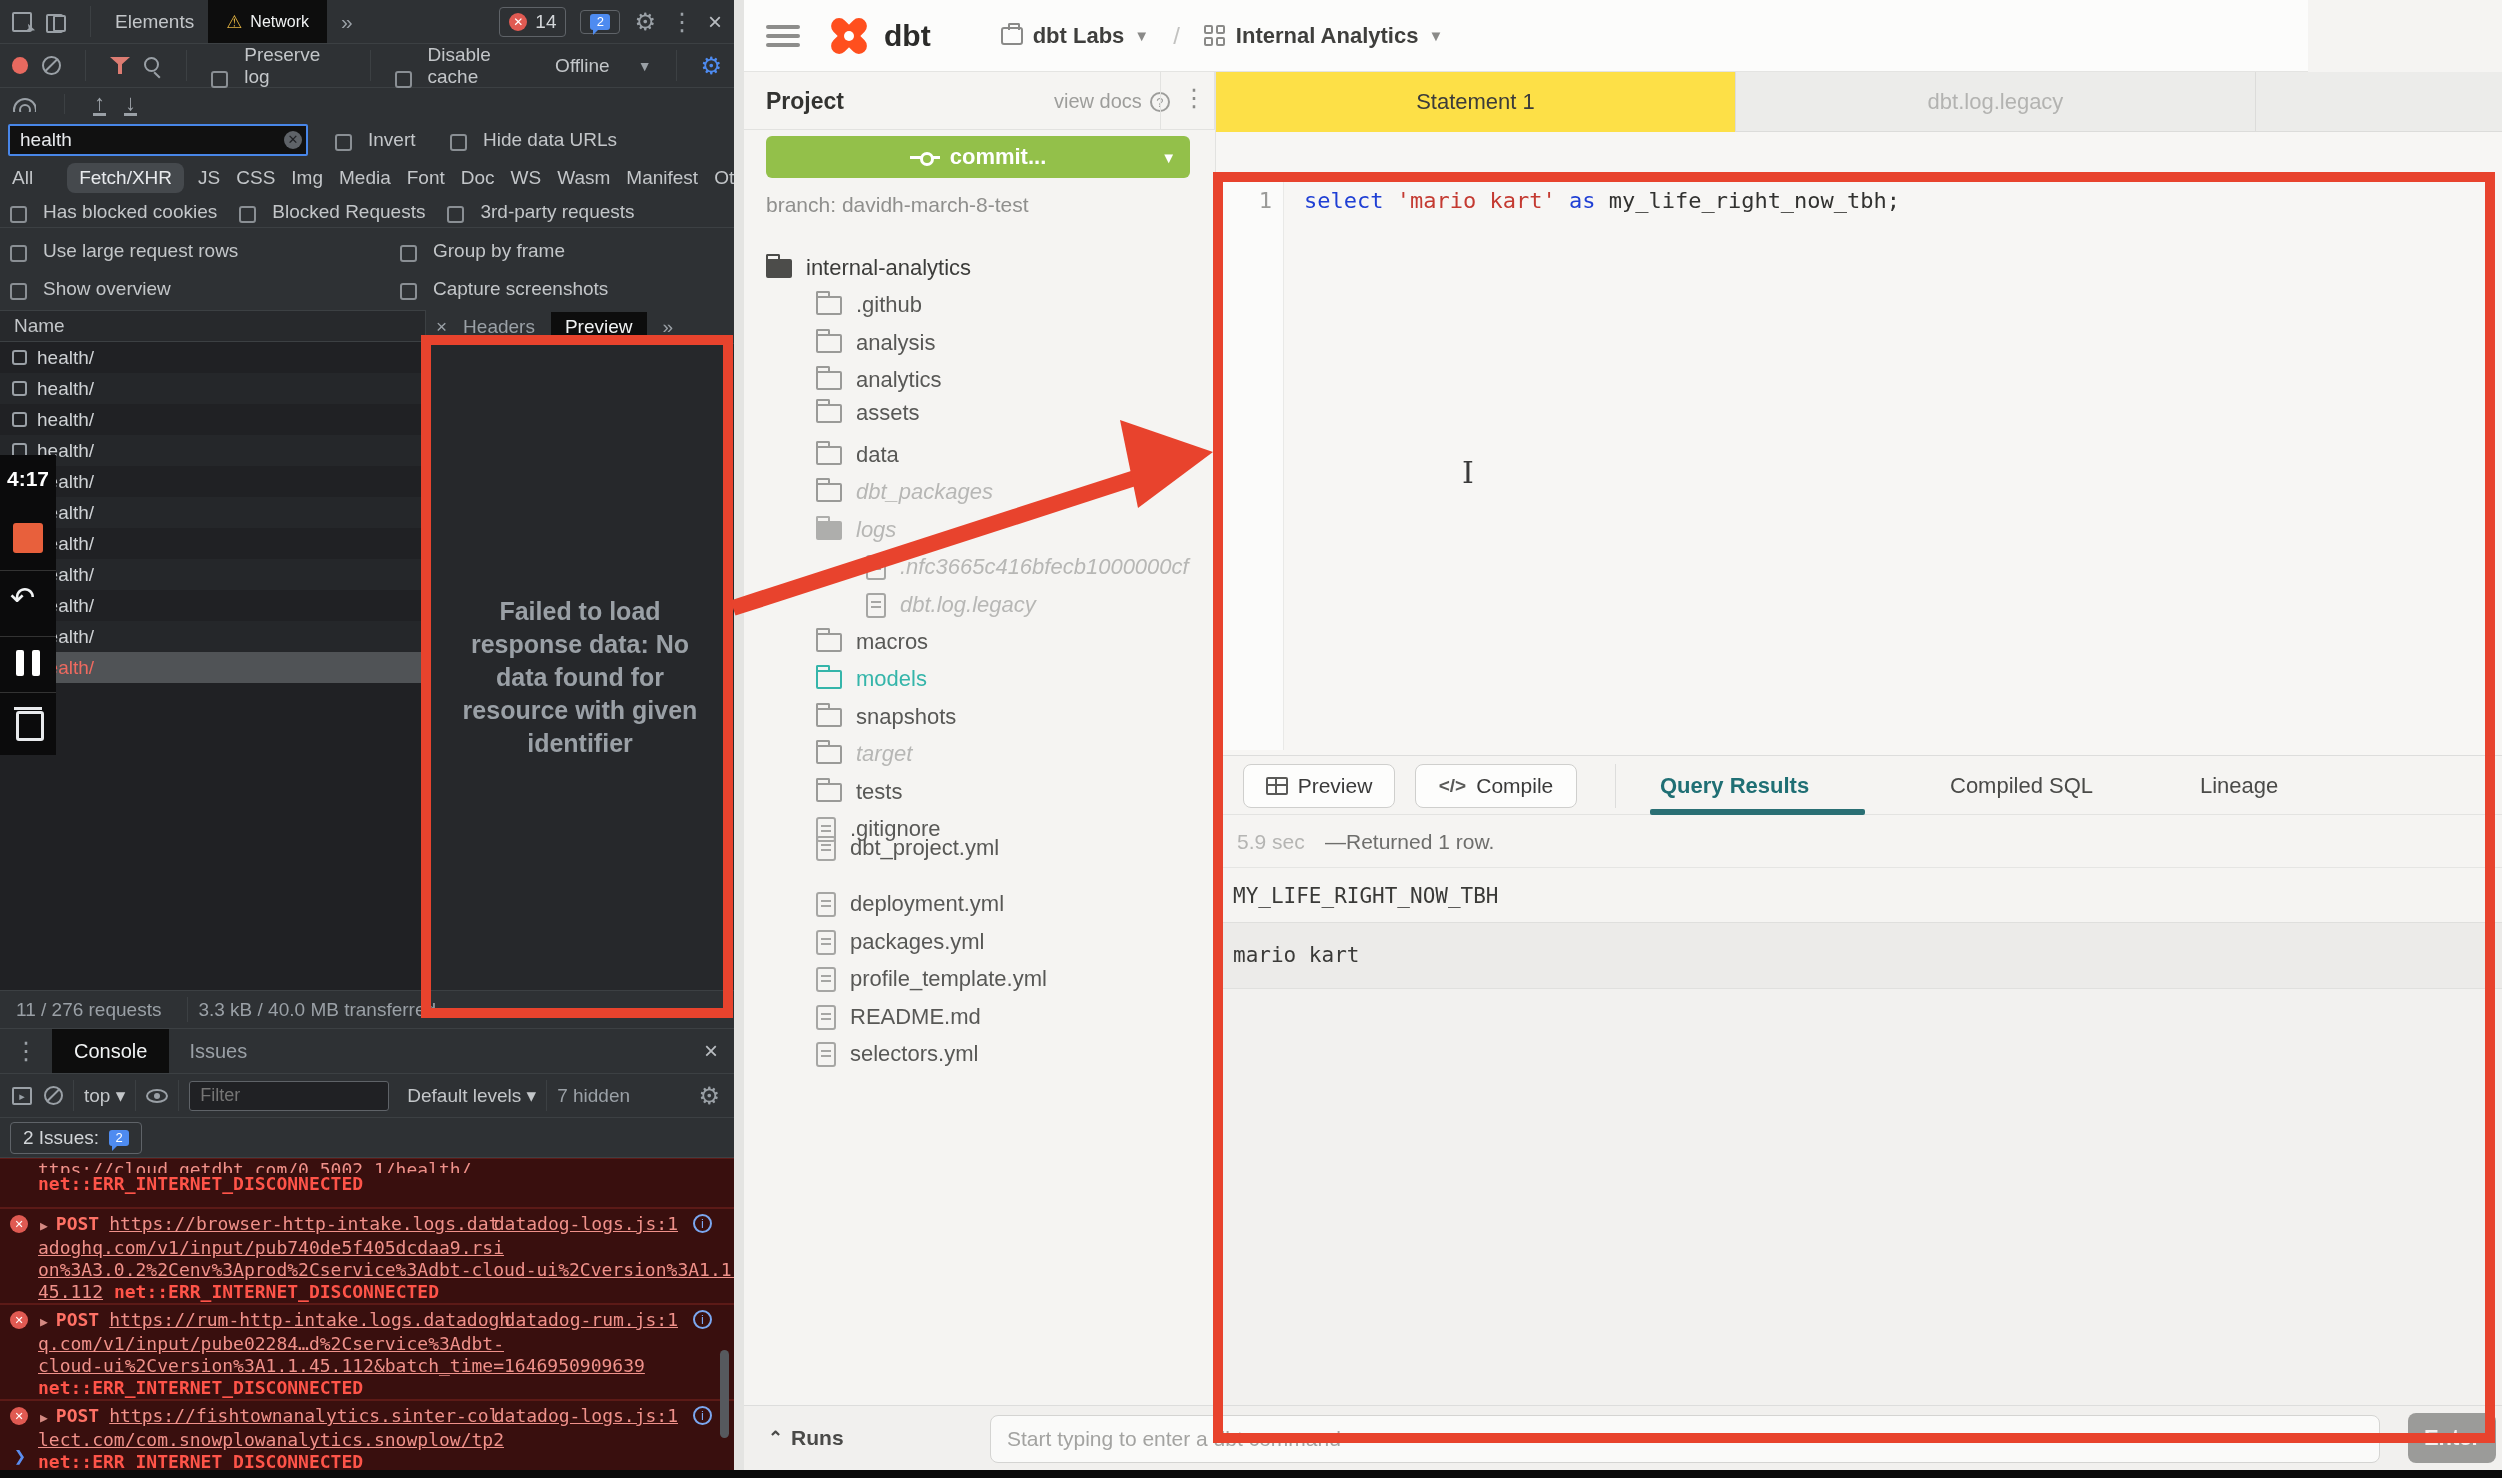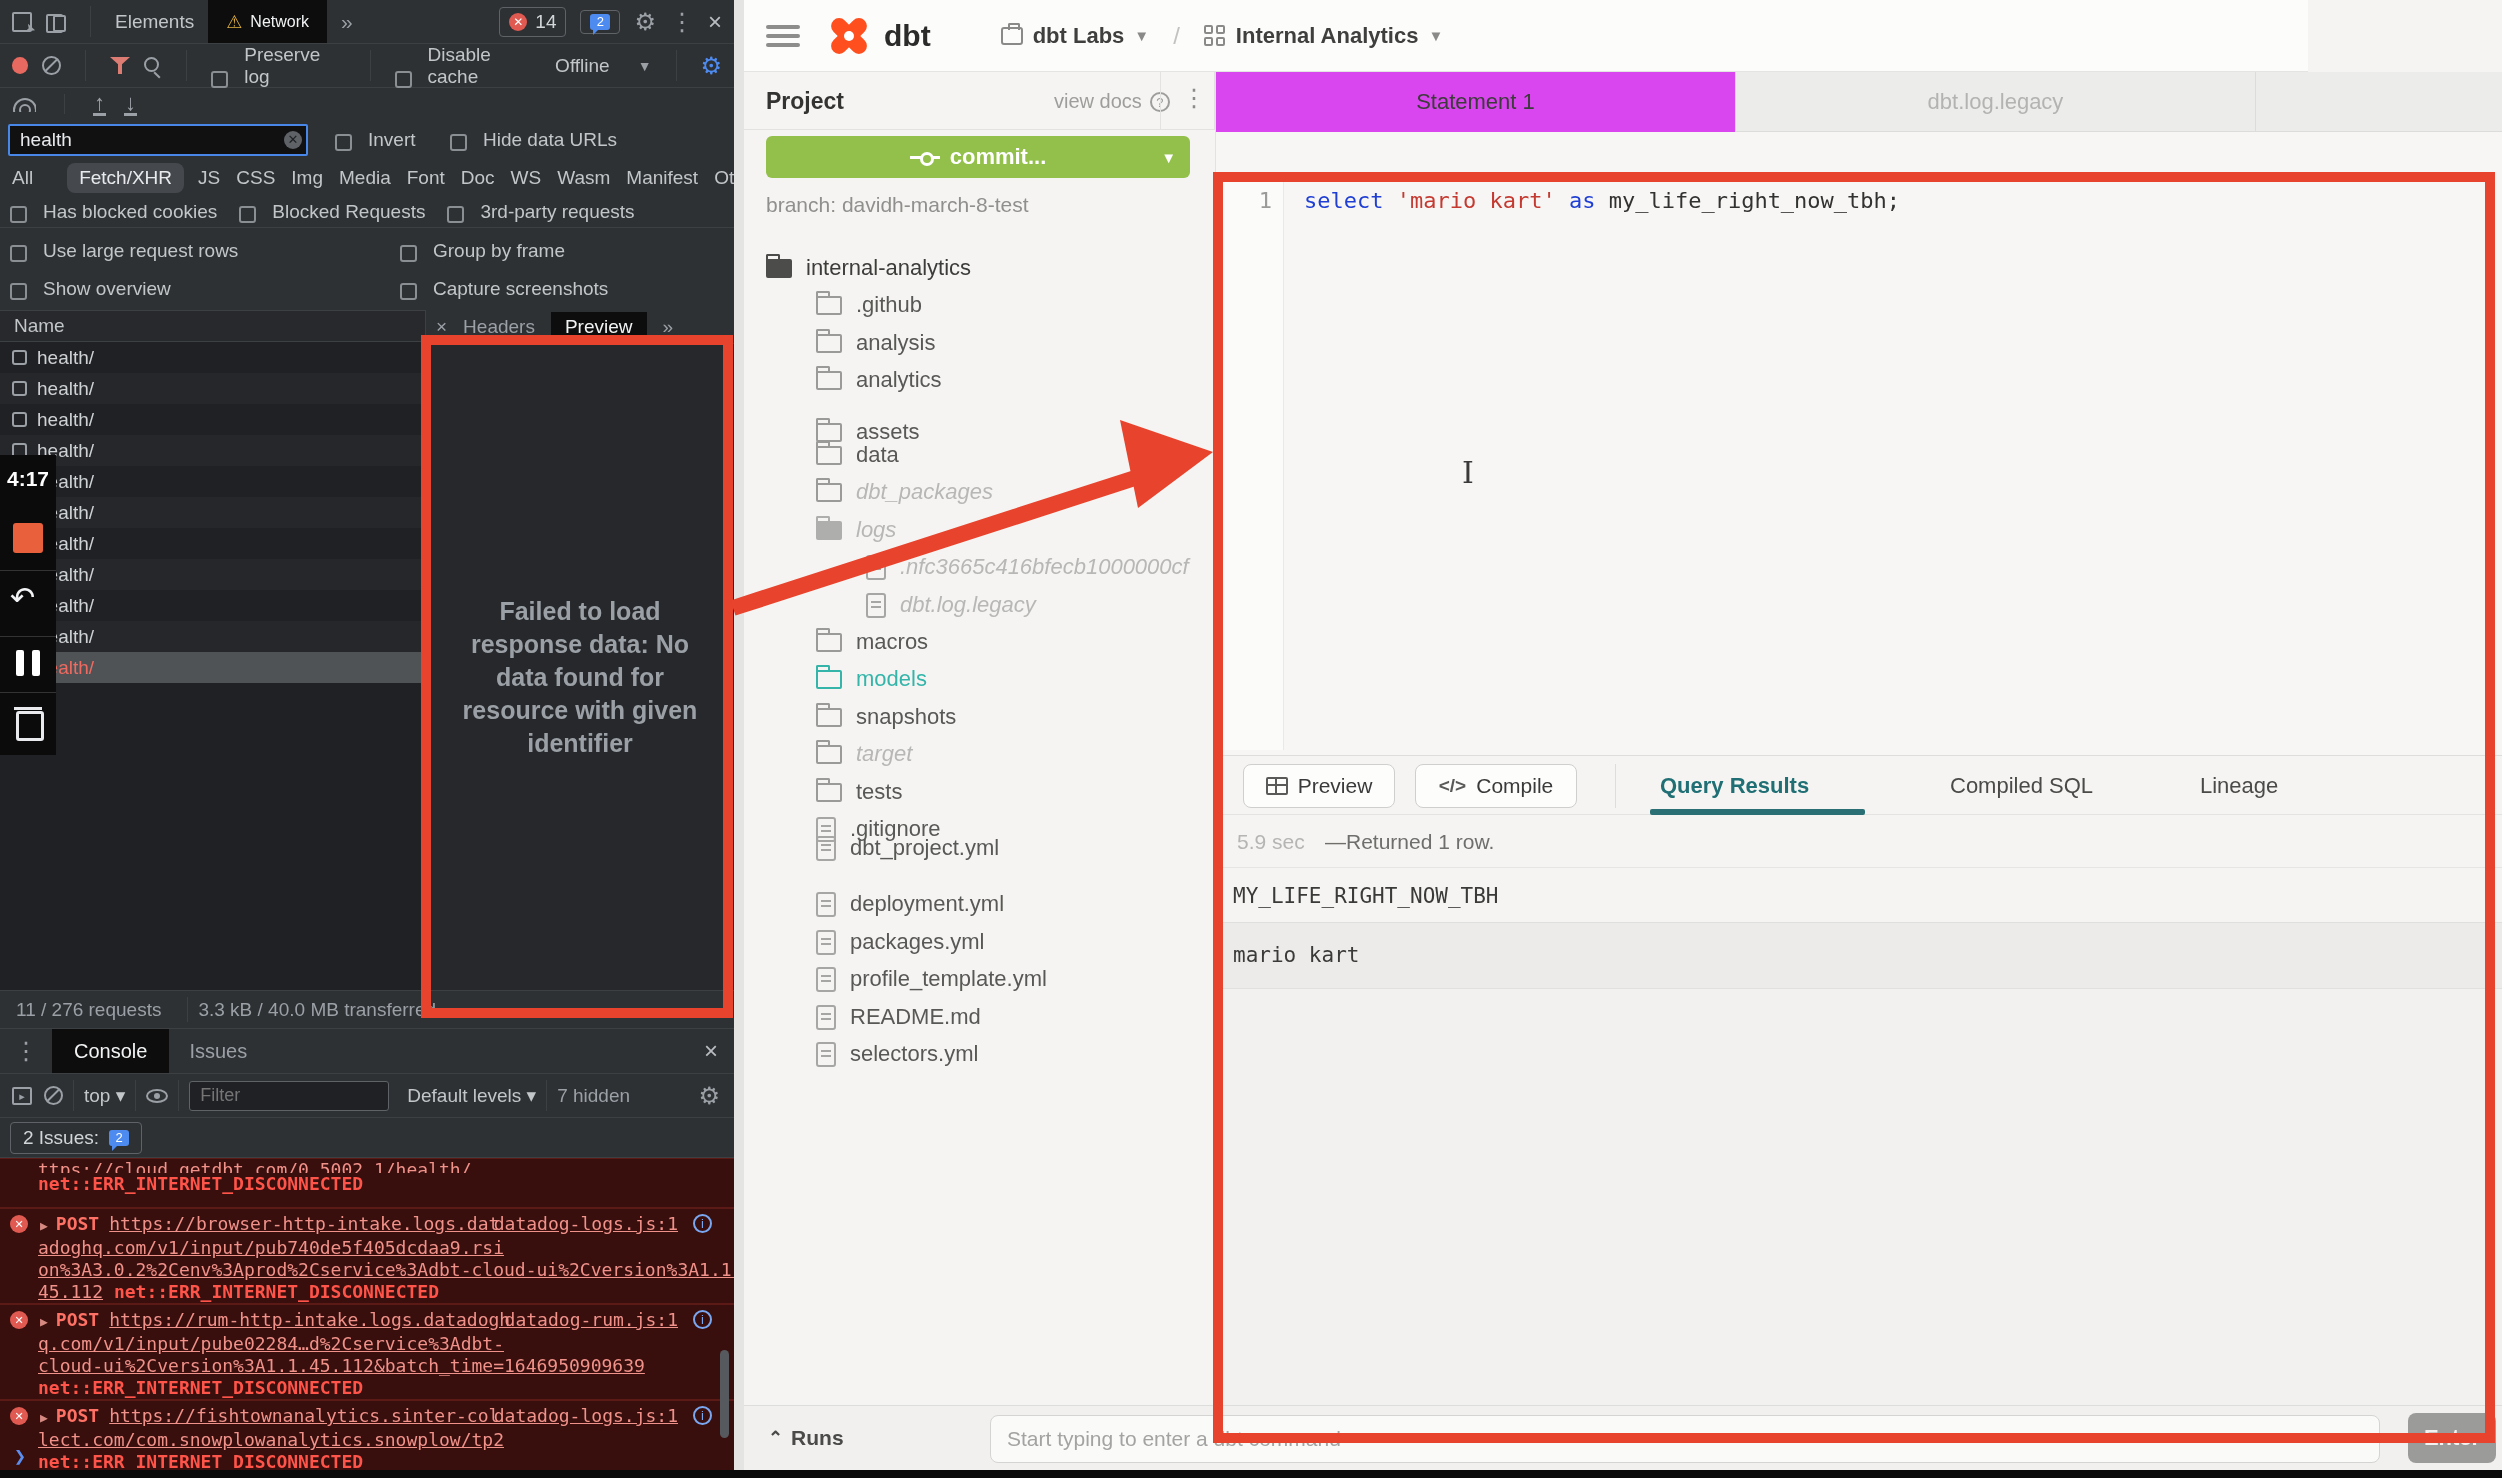--- a/index.html
+++ b/index.html
@@ -153,21 +153,21 @@
   .i-folder.open-gray { background:#aeaeac; border-color:#aeaeac; }
   .i-folder.open-gray::before { border-color:#aeaeac; }
   .i-folder.teal { border-color:#35b5aa; }
   .i-folder.teal::before { border-color:#35b5aa; }
   .i-doc { width:20px; height:25px; border:2px solid #a6a6a4; border-radius:3px; position:relative; flex:0 0 auto; }
   .i-doc::before { content:''; position:absolute; left:3px; top:6px; width:10px; height:2px; background:#a6a6a4; box-shadow:0 5px 0 #a6a6a4; }
 
   
   #ed-tabs { position:absolute; left:471px; top:72px; width:1287px; height:60px; background:#ececea; border-bottom:1px solid #dcdcda; border-left:1px solid #e2e2e0; }
   .ed-tab { position:absolute; top:0; height:60px; display:flex; align-items:center; justify-content:center; font-size:22px; }
-  #ed-tab1 { left:0; width:520px; background:#d946ef; color:#3c3c3a; border-right:1px solid #dcdcda; }
+  #ed-tab1 { left:0; width:520px; background:#fde047; color:#3c3c3a; border-right:1px solid #dcdcda; }
   #ed-tab2 { left:520px; width:520px; color:#b3b3b1; border-right:1px solid #dcdcda; }
   #editor-area { position:absolute; left:471px; top:132px; width:1287px; height:1273px; background:#f7f6f4; border-left:1px solid #e2e2e0; }
   #gutter { position:absolute; left:478px; top:180px; width:62px; height:570px; background:#fbfbfa; border-right:1px solid #e9e9e7; }
   #lineno { position:absolute; left:478px; top:188px; width:50px; text-align:right; font-family:"DejaVu Sans Mono",monospace; font-size:22px; color:#9a9a98; }
   #codeline { position:absolute; left:560px; top:188px; font-family:"DejaVu Sans Mono",monospace; font-size:22px; color:#323230; white-space:pre; }
   .kw { color:#1f3fd4; } .str { color:#c43a31; }
   #ibeam { position:absolute; left:718px; top:455px; font-family:"DejaVu Serif",serif; font-size:30px; color:#3a3a3a; }
 
   
   #res-toolbar { position:absolute; left:471px; top:755px; width:1287px; height:60px; background:#f5f4f2; border-top:1px solid #dddddc; border-bottom:1px solid #e3e3e1; }
@@ -538,21 +538,21 @@
         <span>.github</span>
       </div>
     <div class="tree-item d1" style="top:325px;">
         <span class="i-folder"></span>
         <span>analysis</span>
       </div>
     <div class="tree-item d1" style="top:362px;">
         <span class="i-folder"></span>
         <span>analytics</span>
       </div>
-    <div class="tree-item d1" style="top:414px;text-align:center;">
+    <div class="tree-item d1" style="top:395px;text-align:center;">
         <span class="i-folder"></span>
         <span>assets</span>
       </div>
     <div class="tree-item d1" style="top:437px;">
         <span class="i-folder"></span>
         <span>data</span>
       </div>
     <div class="tree-item d1 t-muted" style="top:474px;">
         <span class="i-folder"></span>
         <span>dbt_packages</span>

